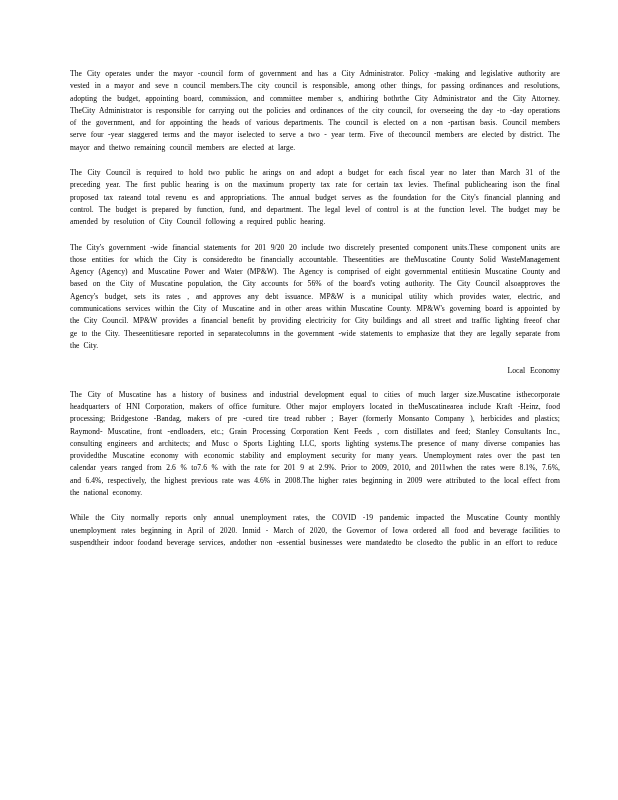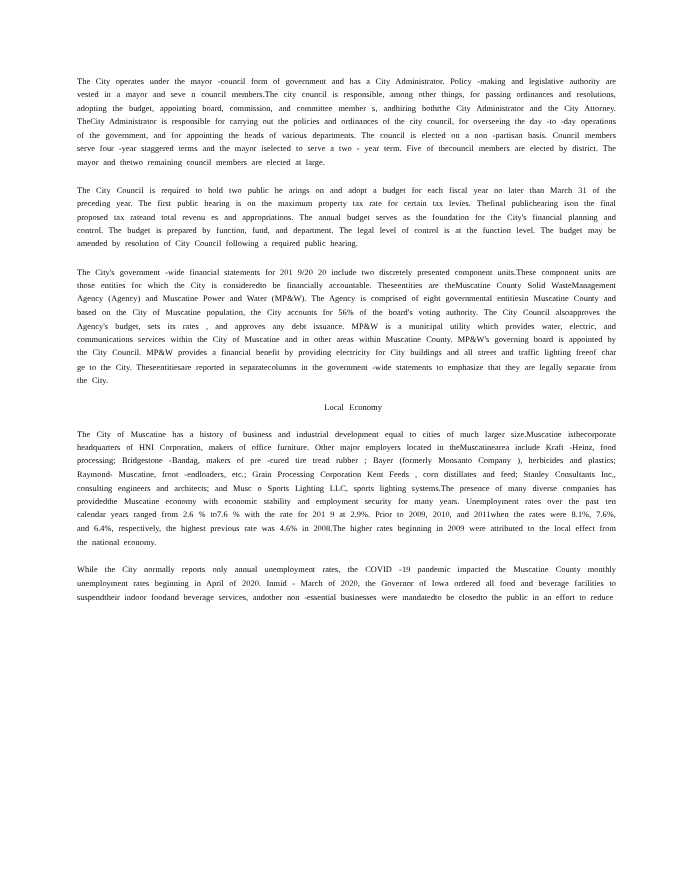--- a/index.html
+++ b/index.html
@@ -32,21 +32,21 @@
     text-align: justify;
     word-spacing: 2.2px;
     letter-spacing: 0.05px;
     color: #000;
   }
   h2.heading {
     margin: 4px 0 11px 12px;
     font-size: 7.8px;
     font-weight: normal;
     line-height: 1.6;
-    text-align: center;
+    text-align: right;
     word-spacing: 3px;
     color: #000;
   }
 </style>
 </head>
 <body>
 
 <div class="page">
   <div class="doc-body">
 

